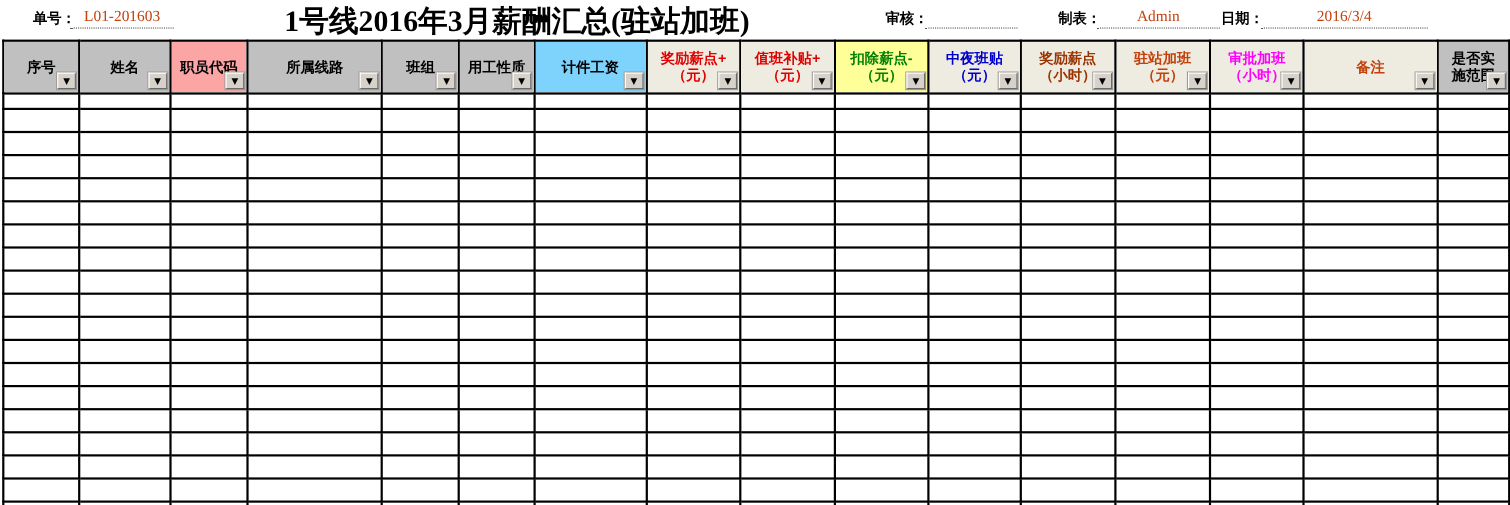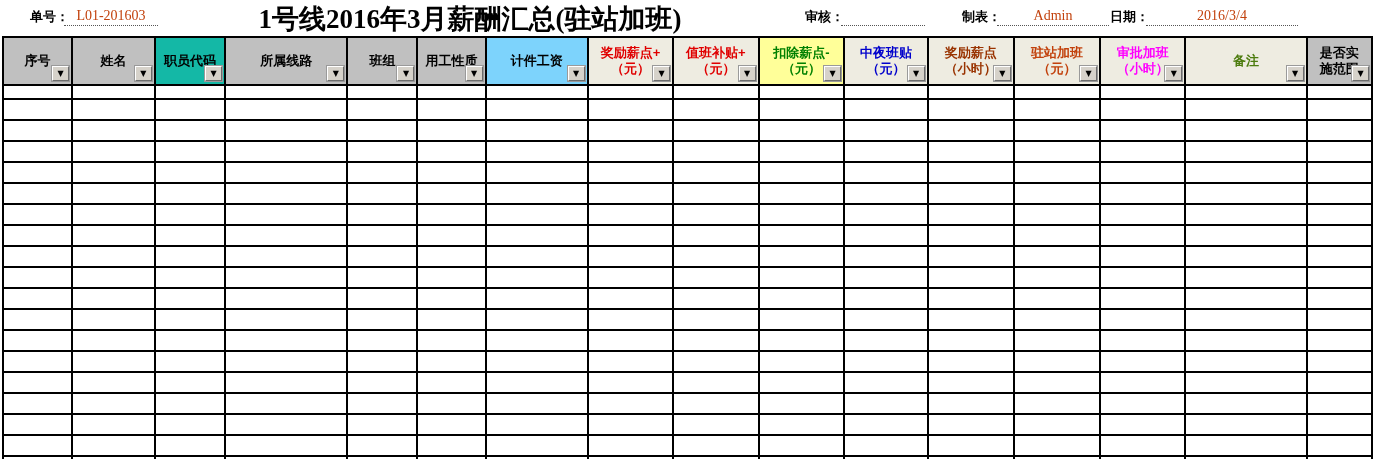--- a/index.html
+++ b/index.html
@@ -123,21 +123,21 @@
 
   <table class="grid">
     <thead>
       <tr>
           <th style="width: 69px; background: rgb(192, 192, 192);"><span class="hlabel" style="color: rgb(0, 0, 0);">序号</span><button class="filter-btn">
               <span class="tri">▼</span>
             </button></th>
           <th style="width: 83px; background: rgb(192, 192, 192);"><span class="hlabel" style="color: rgb(0, 0, 0);">姓名</span><button class="filter-btn">
               <span class="tri">▼</span>
             </button></th>
-          <th style="width: 70px; background: #14b8a6;"><span class="hlabel" style="color: rgb(0, 0, 0);">职员代码</span><button class="filter-btn">
+          <th style="width: 70px; background: #fca5a5;"><span class="hlabel" style="color: rgb(0, 0, 0);">职员代码</span><button class="filter-btn">
               <span class="tri">▼</span>
             </button></th>
           <th style="width: 124px; background: rgb(192, 192, 192);"><span class="hlabel" style="color: rgb(0, 0, 0);">所属线路</span><button class="filter-btn">
               <span class="tri">▼</span>
             </button></th>
           <th style="width: 70px; background: rgb(192, 192, 192);"><span class="hlabel" style="color: rgb(0, 0, 0);">班组</span><button class="filter-btn">
               <span class="tri">▼</span>
             </button></th>
           <th style="width: 68px; background: rgb(192, 192, 192);"><span class="hlabel" style="color: rgb(0, 0, 0);">用工性质</span><button class="filter-btn">
               <span class="tri">▼</span>
@@ -166,21 +166,21 @@
               <span class="tri">▼</span>
             </button></th>
           <th style="width: 86px; background: rgb(238, 236, 225);"><span class="hlabel" style="color: #c2410c;">驻站加班
 （元）</span><button class="filter-btn">
               <span class="tri">▼</span>
             </button></th>
           <th style="width: 85px; background: rgb(238, 236, 225);"><span class="hlabel" style="color: rgb(255, 0, 255);">审批加班
 （小时）</span><button class="filter-btn">
               <span class="tri">▼</span>
             </button></th>
-          <th style="width: 123px; background: rgb(238, 236, 225);"><span class="hlabel" style="color: #4d7c0f;">备注</span><button class="filter-btn">
+          <th style="width: 123px; background: rgb(238, 236, 225);"><span class="hlabel" style="color: #c2410c;">备注</span><button class="filter-btn">
               <span class="tri">▼</span>
             </button></th>
           <th style="width: 65px; background: rgb(192, 192, 192);"><span class="hlabel" style="color: rgb(0, 0, 0);">是否实
 施范围</span><button class="filter-btn">
               <span class="tri">▼</span>
             </button></th>
         </tr>
     </thead>
     <tbody>
         <tr style="height: 14px;">

